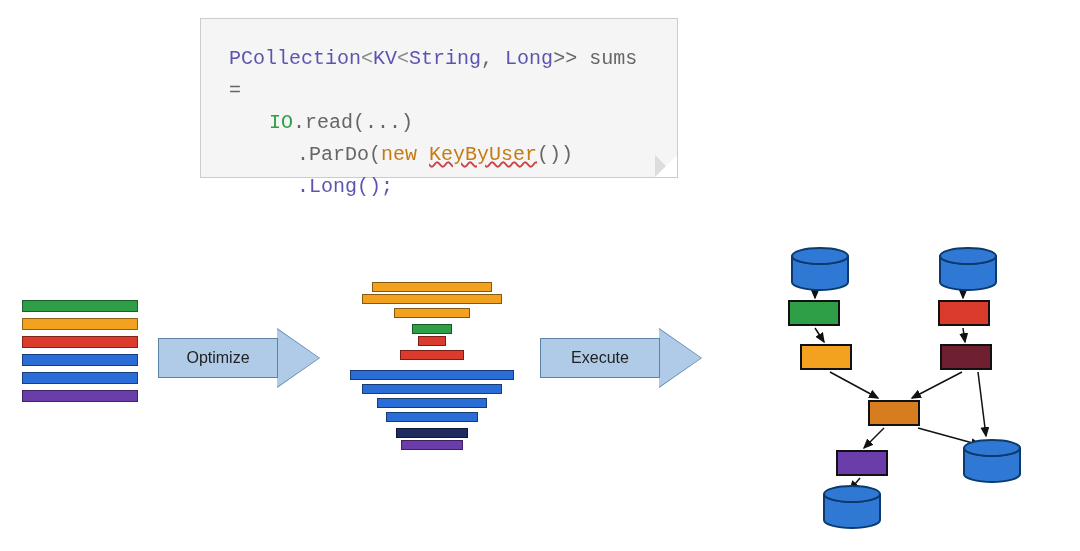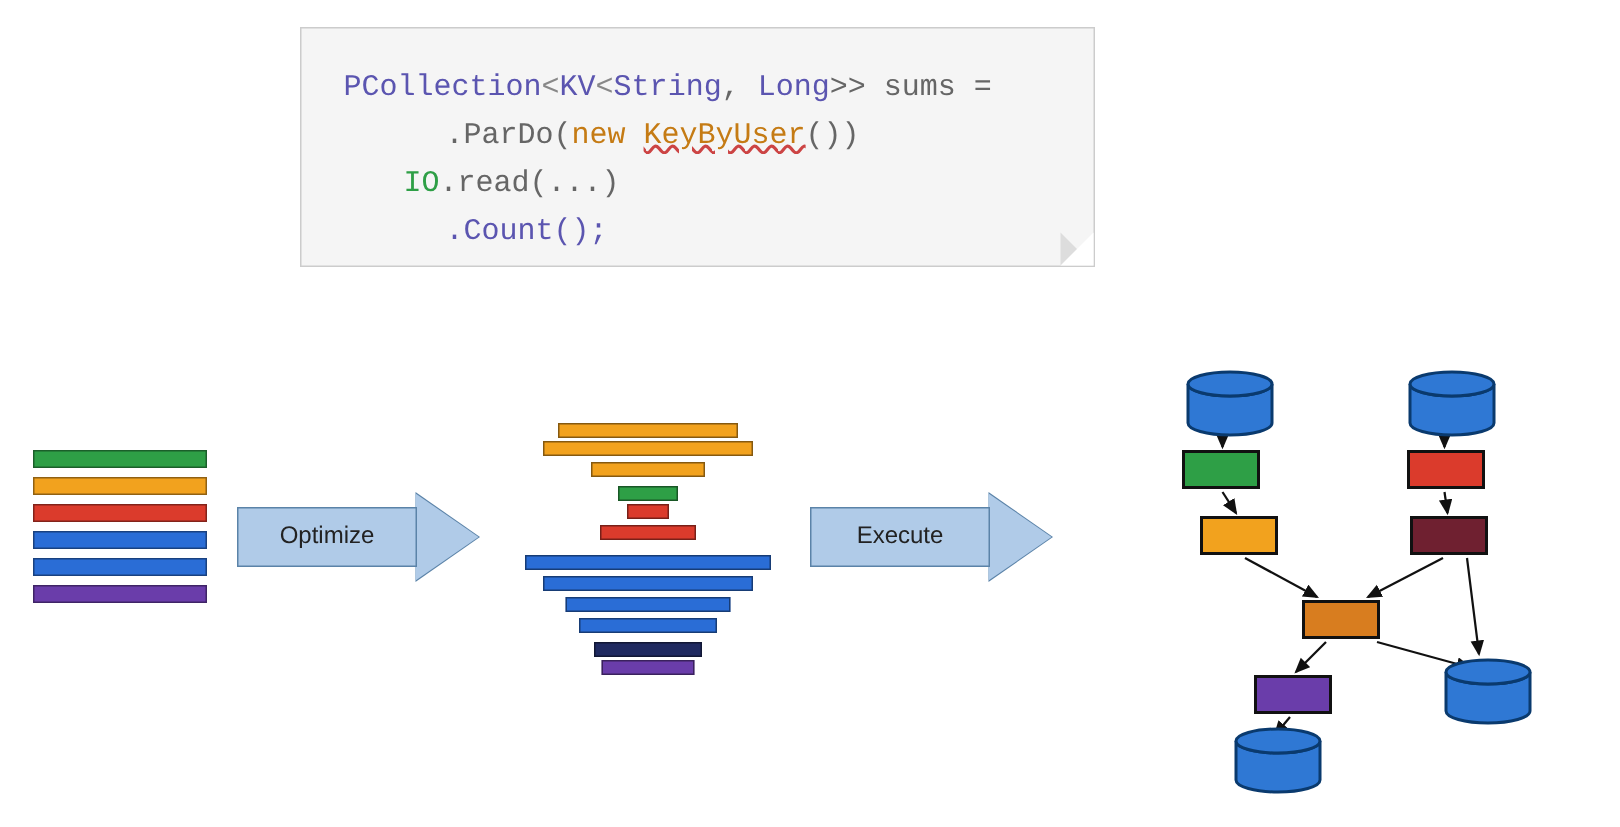--- a/index.html
+++ b/index.html
@@ -7,21 +7,21 @@
       width: 1080px;
       height: 551px;
       background: #ffffff;
       font-family: "Courier New", monospace;
       position: relative;
     }
     .code-block {
       position: absolute;
       top: 18px;
       left: 200px;
-      width: 530px;
+      width: 478px;
       height: 160px;
       background: #f5f5f5;
       border: 1px solid #ccc;
       padding: 24px 28px;
       font-size: 20px;
       line-height: 1.6;
       color: #444;
     }
     .code-block .dogear {
       position: absolute;
@@ -131,28 +131,28 @@
       border: 2px solid #111;
     }
   </style>
 </head>
 <body>
 
 <div class="code-block">
   <div>
     <span style="color:#5b55b0">PCollection</span><span style="color:#888">&lt;</span><span style="color:#5b55b0">KV</span><span style="color:#888">&lt;</span><span style="color:#5b55b0">String</span><span style="color:#666">, </span><span style="color:#5b55b0">Long</span><span style="color:#666">&gt;&gt; sums =</span>
   </div>
+  <div style="padding-left:40px;">
+    <span style="color:#2e9f46">IO</span><span style="color:#666">.read(...)</span>
+  </div>
   <div style="padding-left:68px;">
     <span style="color:#666">.ParDo(</span><span style="color:#c57b14">new</span><span> </span><span class="spellcheck" style="color:#c57b14">KeyByUser</span><span style="color:#666">())</span>
   </div>
-  <div style="padding-left:40px;">
-    <span style="color:#2e9f46">IO</span><span style="color:#666">.read(...)</span>
-  </div>
   <div style="padding-left:68px;">
-    <span style="color:#5b55b0">.Count();</span>
+    <span style="color:#5b55b0">.Long();</span>
   </div>
   <div class="dogear-fold"></div>
   <div class="dogear"></div>
 </div>
 
 <div class="row">
 
   <div class="stage1" id="stage1">
       <div class="bar" style="background: rgb(46, 159, 70);"></div>
       <div class="bar" style="background: rgb(242, 162, 30);"></div>

